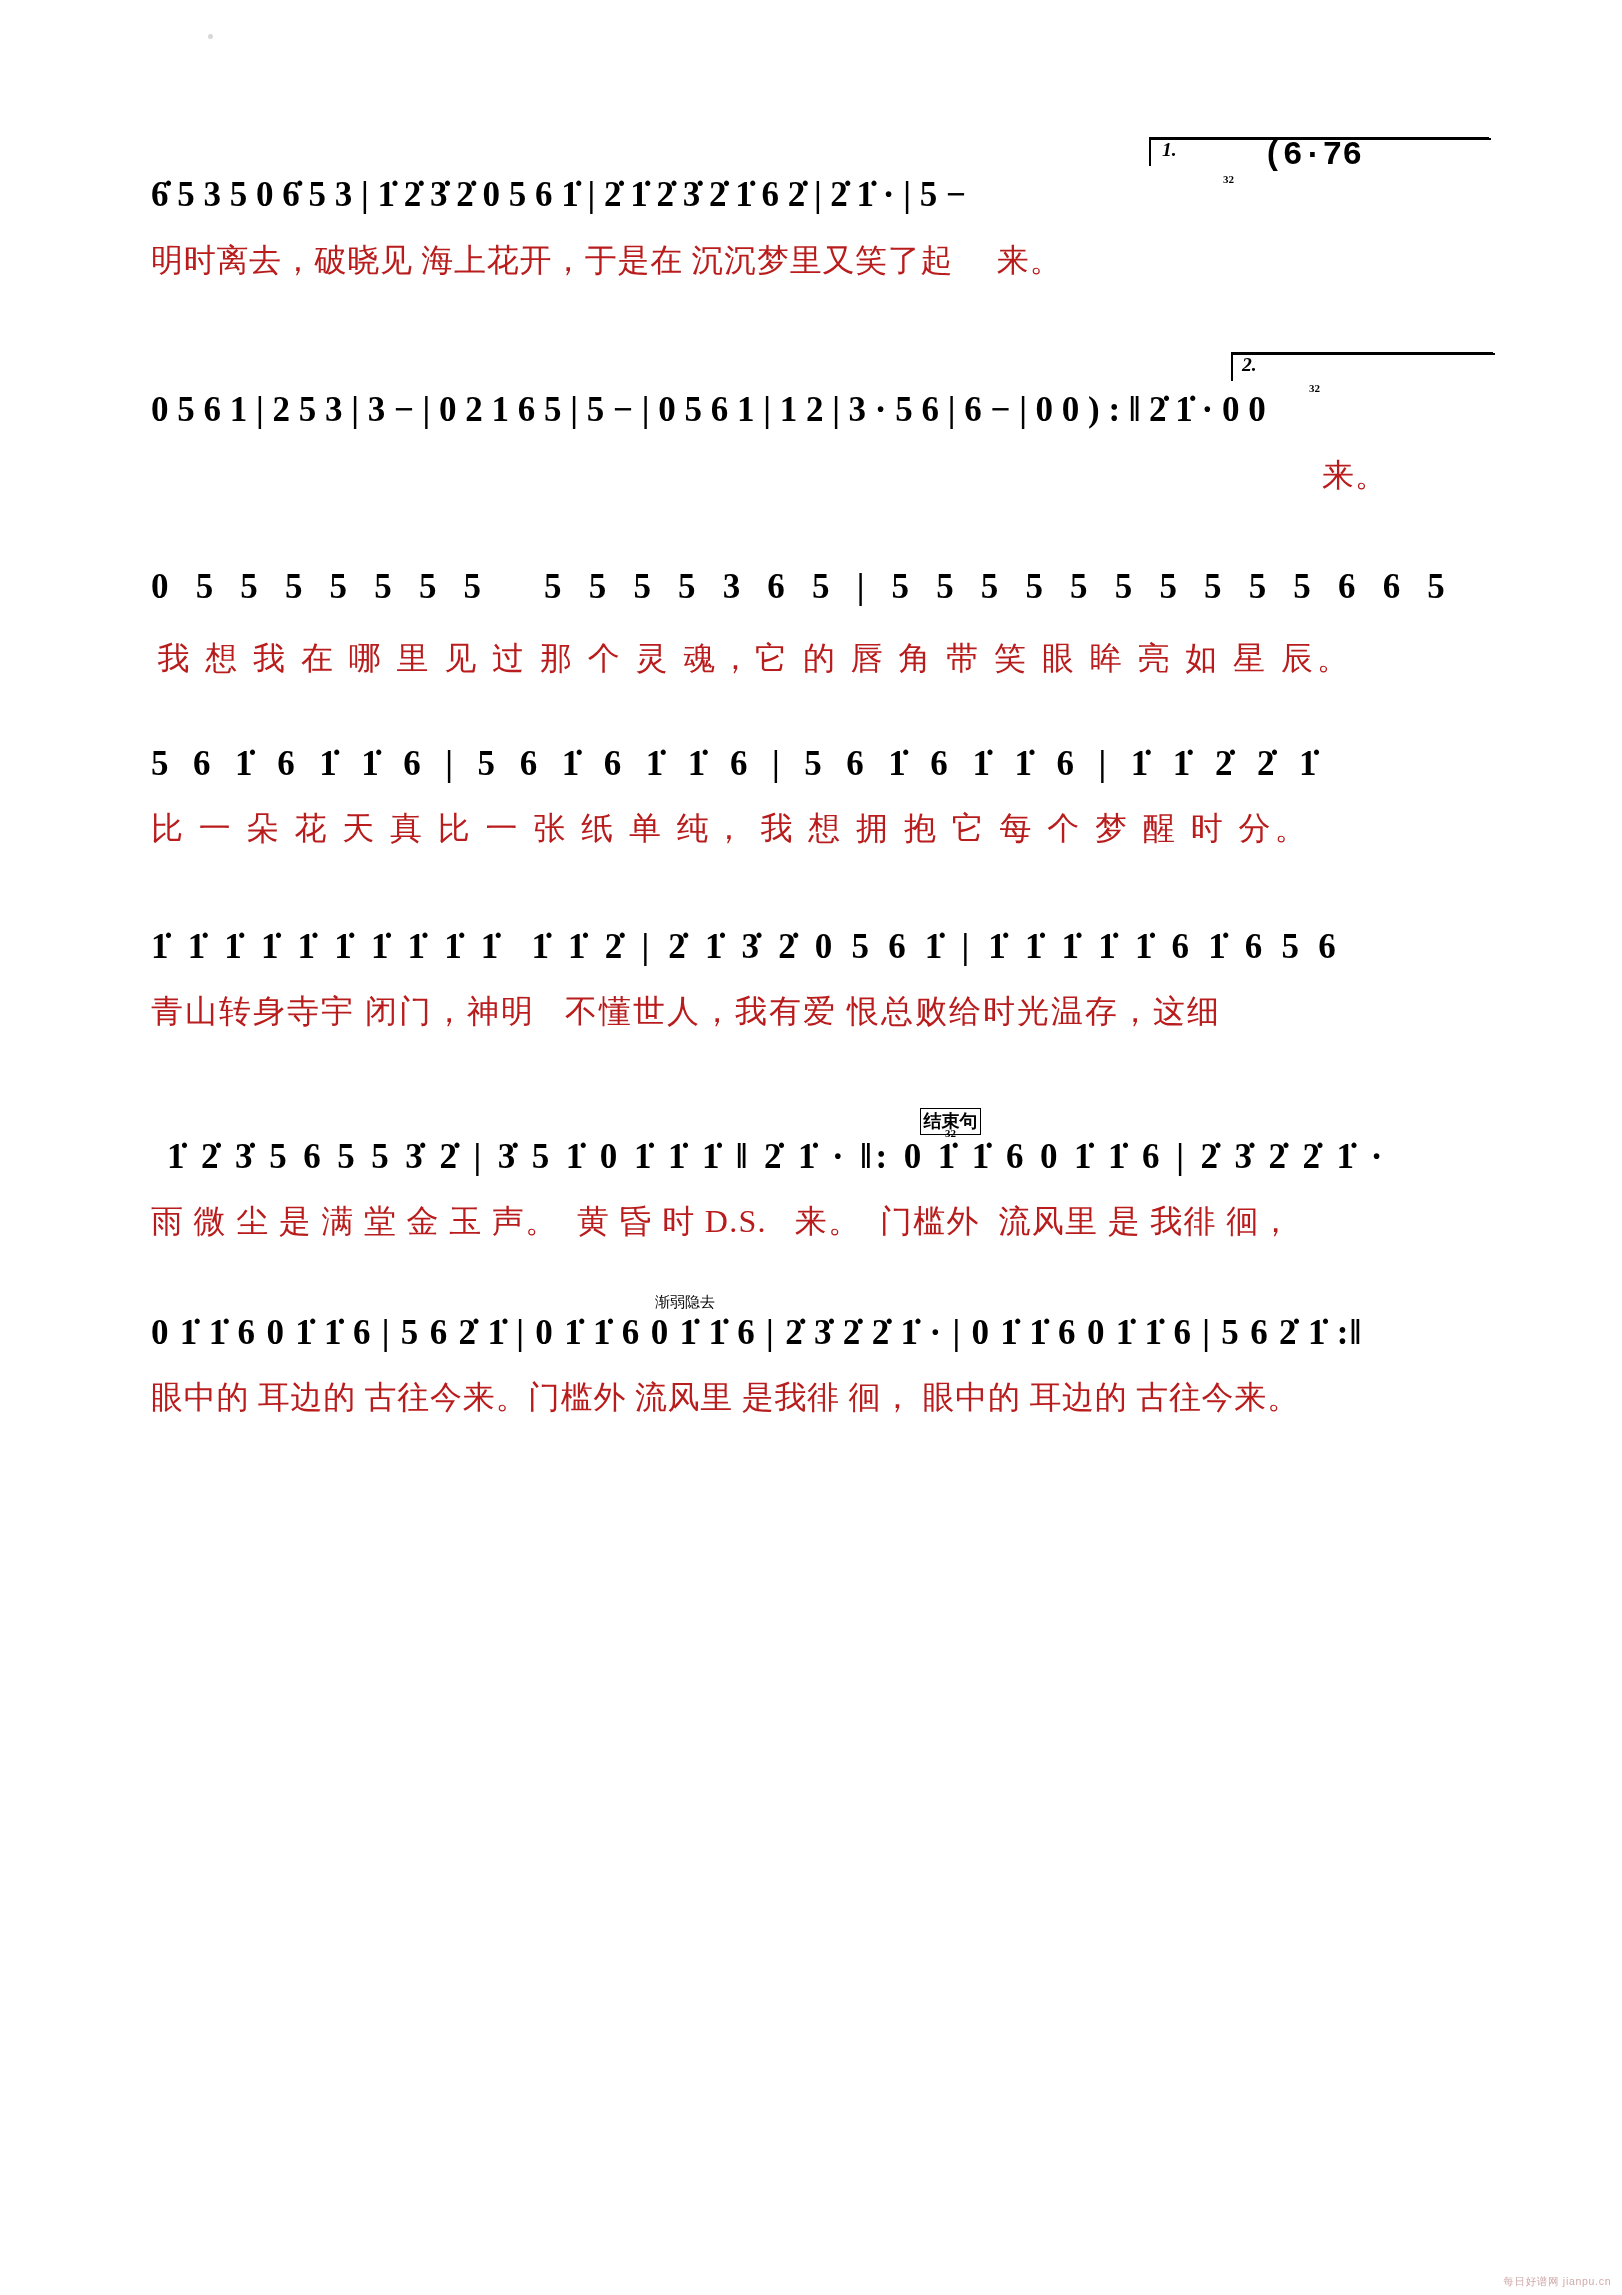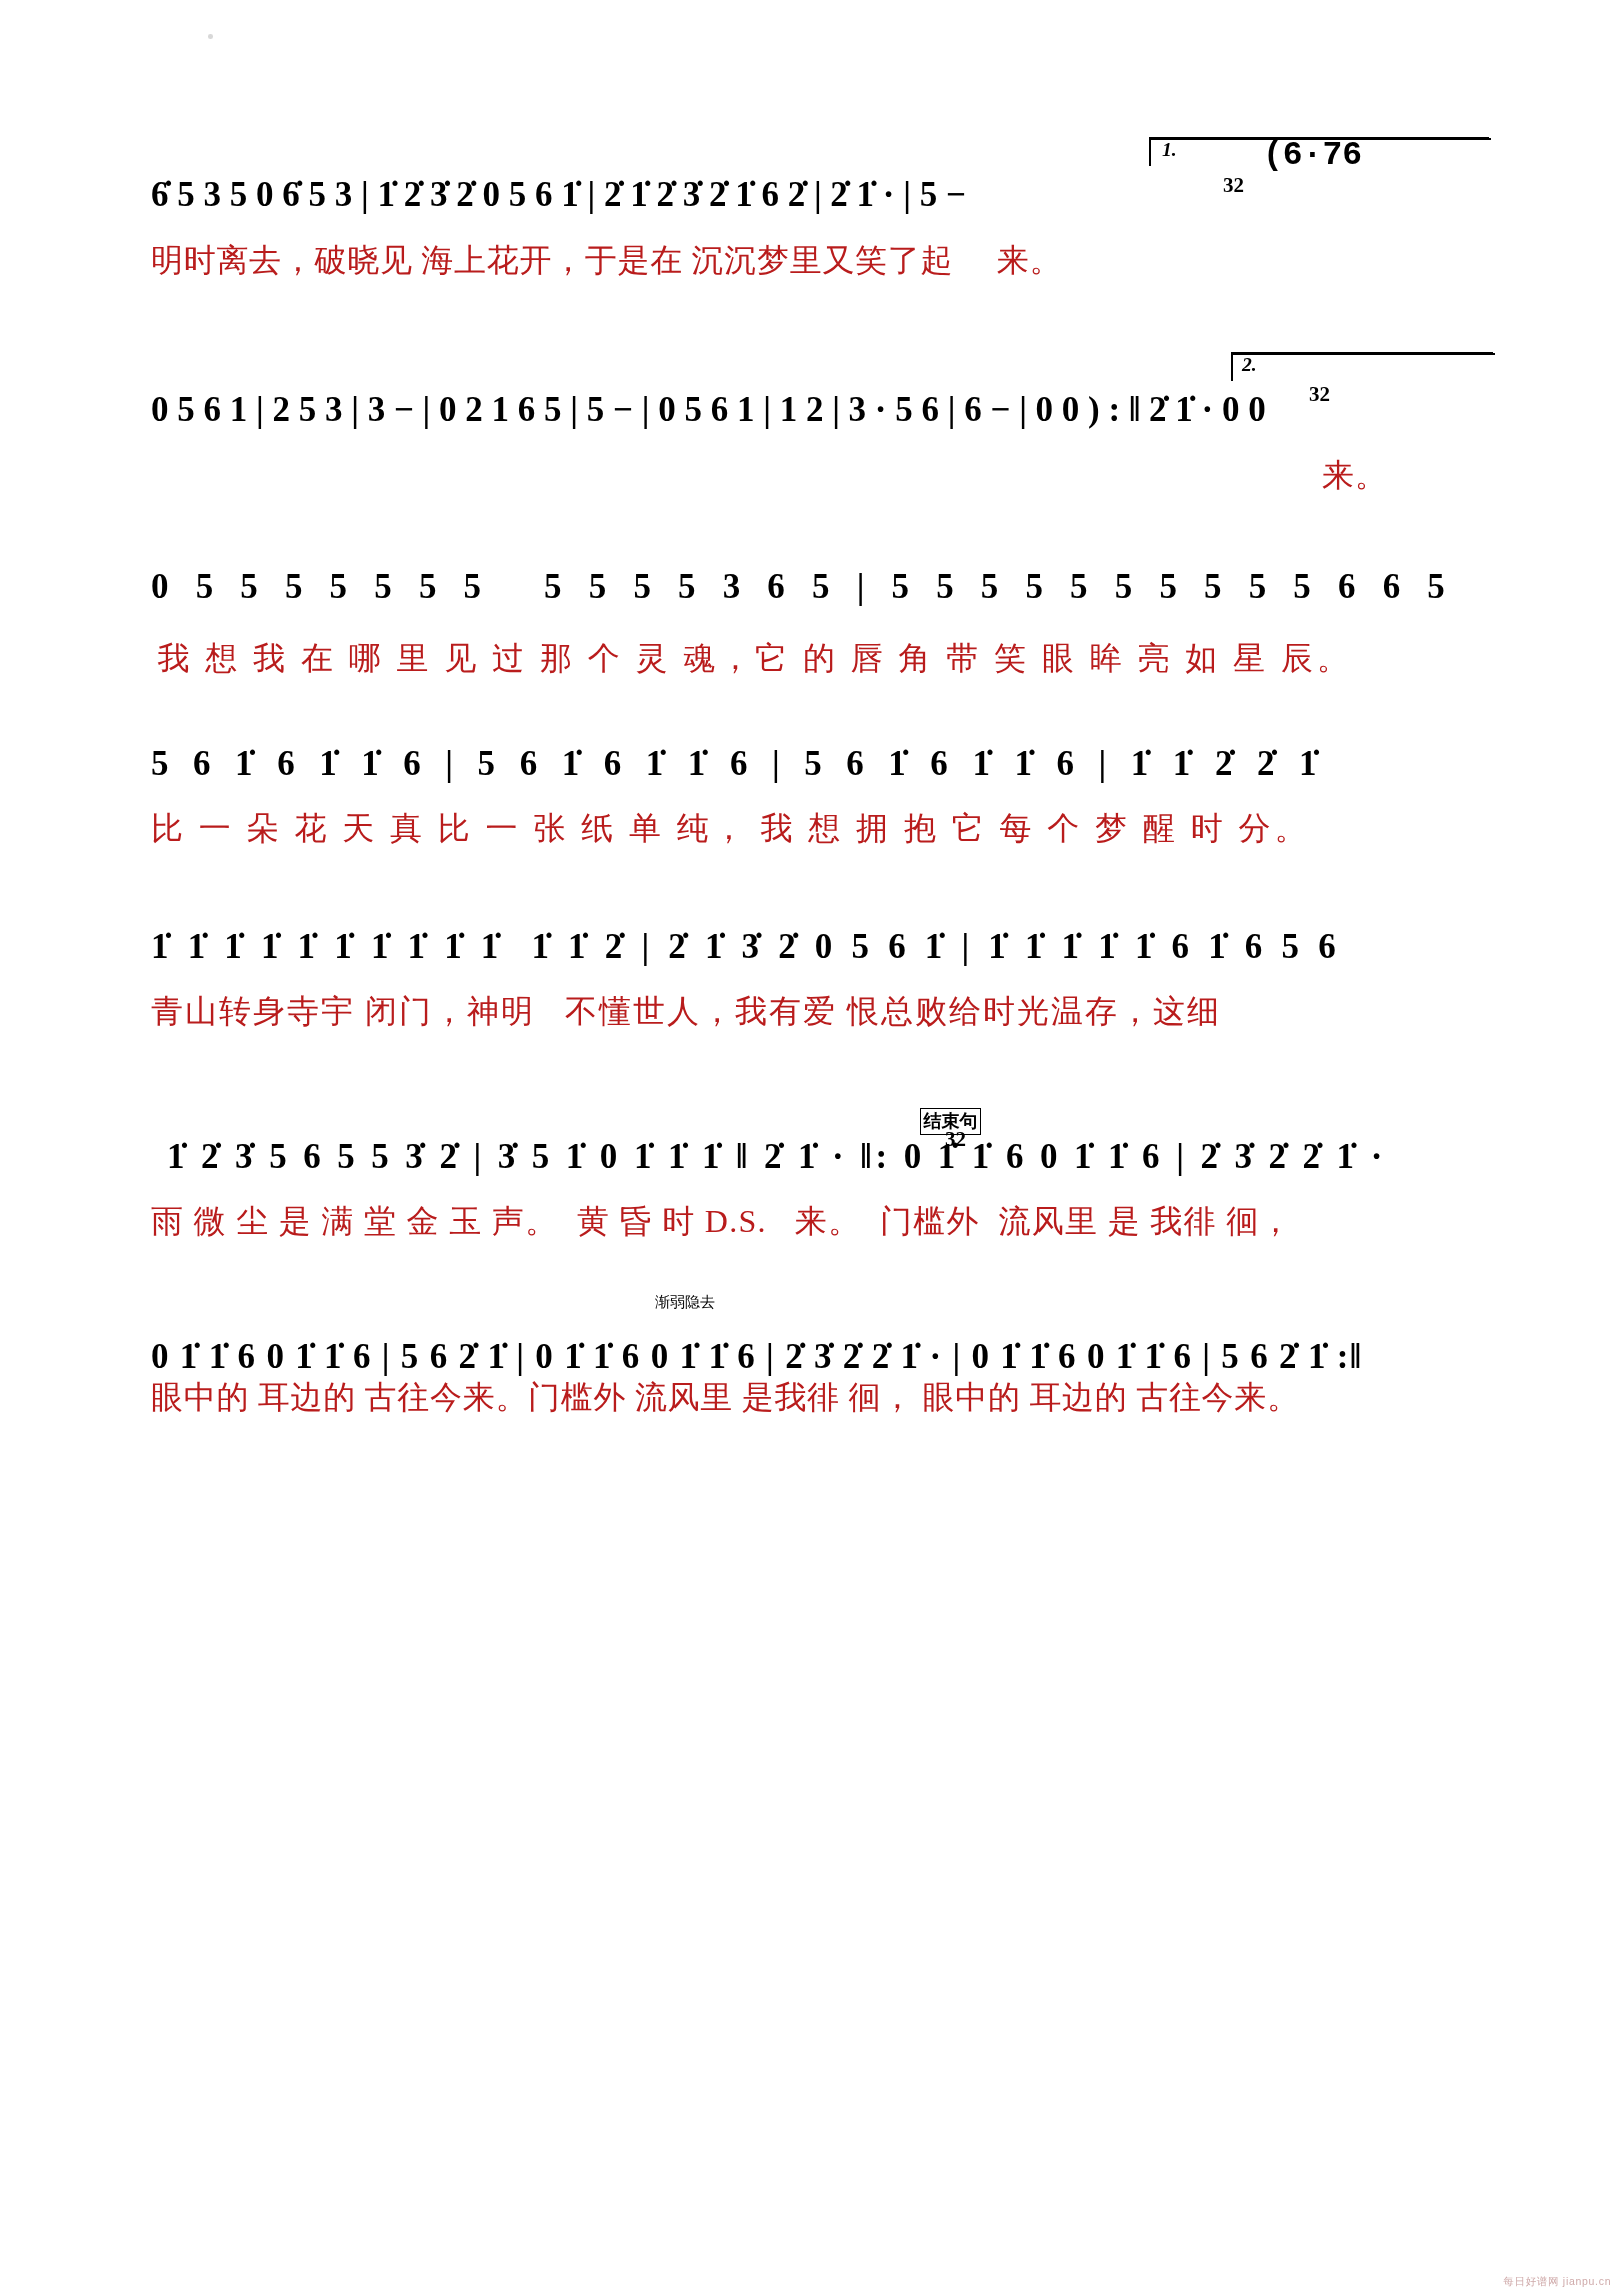--- a/index.html
+++ b/index.html
@@ -80,21 +80,21 @@
     position: absolute;
     font-size: 18px;
     font-family: "Liberation Sans", sans-serif;
     border: 1.3px solid #000;
     padding: 0.7px 2.6px;
     background: #fff;
     font-weight: bold;
   }
   .tiny-note {
     position: absolute;
-    font-size: 21px;
+    font-size: 11px;
     font-family: "Liberation Serif", serif;
   }
   .paren-note {
     position: absolute;
     font-family: Liberation Mono, monospace;
     font-weight: bold;
     font-size: 33px;
   }
   .watermark {
     position: absolute;
@@ -162,19 +162,19 @@
 
   <div class="system" style="top:1126px;">
     <div class="boxed-label" style="left:769px; top:-18.3px;">结束句</div>
     <div class="tiny-note" style="left:794px; top:1.3px; font-weight:bold;">32</div>
     <div class="notes-row" style="position:absolute; left:16px; top:13px; letter-spacing:3.9px;">1̇ 2̇ 3̇ 5 6 5 5 3̇ 2̇ | 3̇ 5 1̇ 0 1̇ 1̇ 1̇ ‖ 2̇ 1̇ · ‖: 0 1̇ 1̇ 6 0 1̇ 1̇ 6 | 2̇ 3̇ 2̇ 2̇ 1̇ ·</div>
     <div class="lyrics-row" style="position:absolute; left:0px; top:65px; letter-spacing:1.3px;">雨 微 尘 是 满 堂 金 玉 声。  黄 昏 时 D.S.   来。  门槛外  流风里 是 我徘 徊，</div>
   </div>
 
   <div class="system" style="top:1315px;">
     <div class="small-label" style="left:504px; top:-22px;">渐弱隐去</div>
-    <div class="notes-row" style="position:absolute; left:0; top:0px; letter-spacing:1.3px;margin-top:24px;">0 1̇ 1̇ 6 0 1̇ 1̇ 6 | 5 6 2̇ 1̇ | 0 1̇ 1̇ 6 0 1̇ 1̇ 6 | 2̇ 3̇ 2̇ 2̇ 1̇ · | 0 1̇ 1̇ 6 0 1̇ 1̇ 6 | 5 6 2̇ 1̇ :‖</div>
+    <div class="notes-row" style="position:absolute; left:0; top:0px; letter-spacing:1.3px;">0 1̇ 1̇ 6 0 1̇ 1̇ 6 | 5 6 2̇ 1̇ | 0 1̇ 1̇ 6 0 1̇ 1̇ 6 | 2̇ 3̇ 2̇ 2̇ 1̇ · | 0 1̇ 1̇ 6 0 1̇ 1̇ 6 | 5 6 2̇ 1̇ :‖</div>
     <div class="lyrics-row" style="position:absolute; left:0px; top:52px; letter-spacing:0.7px;">眼中的 耳边的 古往今来。门槛外 流风里 是我徘 徊， 眼中的 耳边的 古往今来。</div>
   </div>
 
   <div class="watermark">每日好谱网 jianpu.cn</div>
 </div>
 
 
 </body></html>

